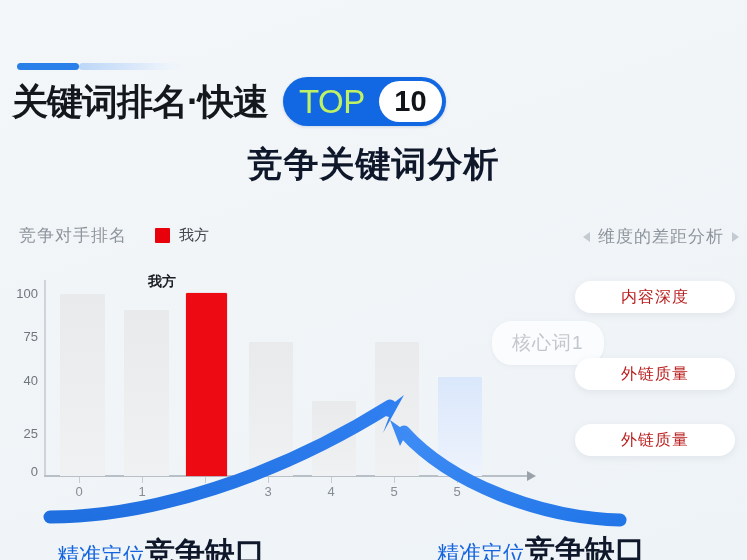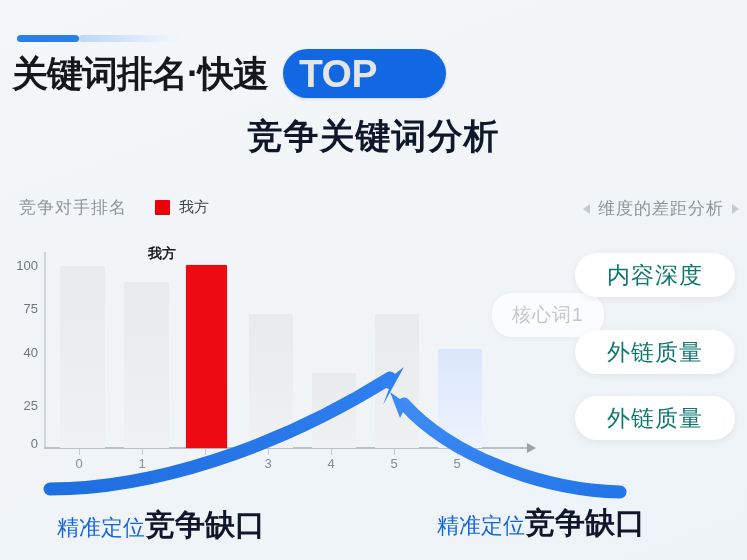--- a/index.html
+++ b/index.html
@@ -2,21 +2,21 @@
 <html><head>
 <meta charset="utf-8">
 <style>
   * { margin:0; padding:0; box-sizing:border-box; }
   html,body { width:747px; height:560px; }
   body{
     font-family:"Liberation Sans","DejaVu Sans",sans-serif;
     background:linear-gradient(160deg,#f4f7fa 0%,#f1f5f8 40%,#eef3f7 100%);
     position:relative; overflow:hidden;
   }
-  #stage{ position:absolute; inset:0; }
+  #stage{ position:absolute; inset:0;margin-top:28px; }
 
   
   .progress{
     position:absolute; left:17px; top:35px; width:62px; height:7px;
     border-radius:4px; background:#2b7fe8;
   }
   .progress-tail{
     position:absolute; left:79px; top:35px; width:106px; height:7px;
     border-radius:4px;
     background:linear-gradient(90deg,#bcd7f7 0%,#d5e5fa 45%,#eef4fb 85%,rgba(238,244,251,0) 100%);
@@ -33,21 +33,21 @@
     letter-spacing:-1px; line-height:52px;
   }
   .top-pill{
     position:absolute; left:283px; top:49px;
     height:49px; min-width:163px;
     background:#1268e3; border-radius:26px;
     display:flex; align-items:center; padding-left:16px;
     box-shadow:0 1px 3px rgba(20,70,150,.18);
   }
   .top-pill .top-txt{
-    font-size:39px; font-weight:bold; color:#e5e5e5; letter-spacing:-.5px;
+    font-size:33px; font-weight:normal; color:#bef264; letter-spacing:-.5px;
   }
   .top-num{
     position:absolute; right:4px; top:4px;
     width:63px; height:41px; border-radius:21px; background:#ffffff;
     display:flex; align-items:center; justify-content:center;
     font-size:29px; font-weight:bold; color:#101418;
   }
 
   
   .subtitle{
@@ -116,24 +116,24 @@
     position:absolute; left:492px; top:293px;
     padding:9px 20px; border-radius:20px;
     background:rgba(255,255,255,.72);
     font-size:19px; color:#c2c7cd; letter-spacing:1px;
     box-shadow:0 1px 4px rgba(140,150,165,.10);
   }
 
   
   .pill{
     position:absolute; right:12px;
-    width:160px; height:44px; border-radius:23px;
+    width:160px; height:32px; border-radius:23px;
     background:#ffffff;
     display:flex; align-items:center; justify-content:center;
-    font-size:23px; color:#0f766e; letter-spacing:1px;
+    font-size:16px; color:#b91c1c; letter-spacing:1px;
     box-shadow:0 2px 7px rgba(120,135,155,.13);
   }
 
   
   .arrows{ position:absolute; left:0; top:0; width:747px; height:560px; pointer-events:none; }
 
   
   .caption{
     position:absolute; display:flex; align-items:baseline; white-space:nowrap;
   }
@@ -148,20 +148,21 @@
 <div id="stage">
 
   <div class="progress"></div>
   <div class="progress-tail"></div>
 
   <div class="headline">
     <span class="hl-cn">关键词排名·快速</span>
   </div>
   <div class="top-pill">
     <span class="top-txt">TOP</span>
+    <span class="top-num">10</span>
   </div>
 
   <div class="subtitle">竞争关键词分析</div>
 
   <div class="legend">
     <span class="legend-title">竞争对手排名</span>
     <span class="legend-item">
       <span class="legend-swatch"></span>
       <span class="legend-label">我方</span>
     </span>

